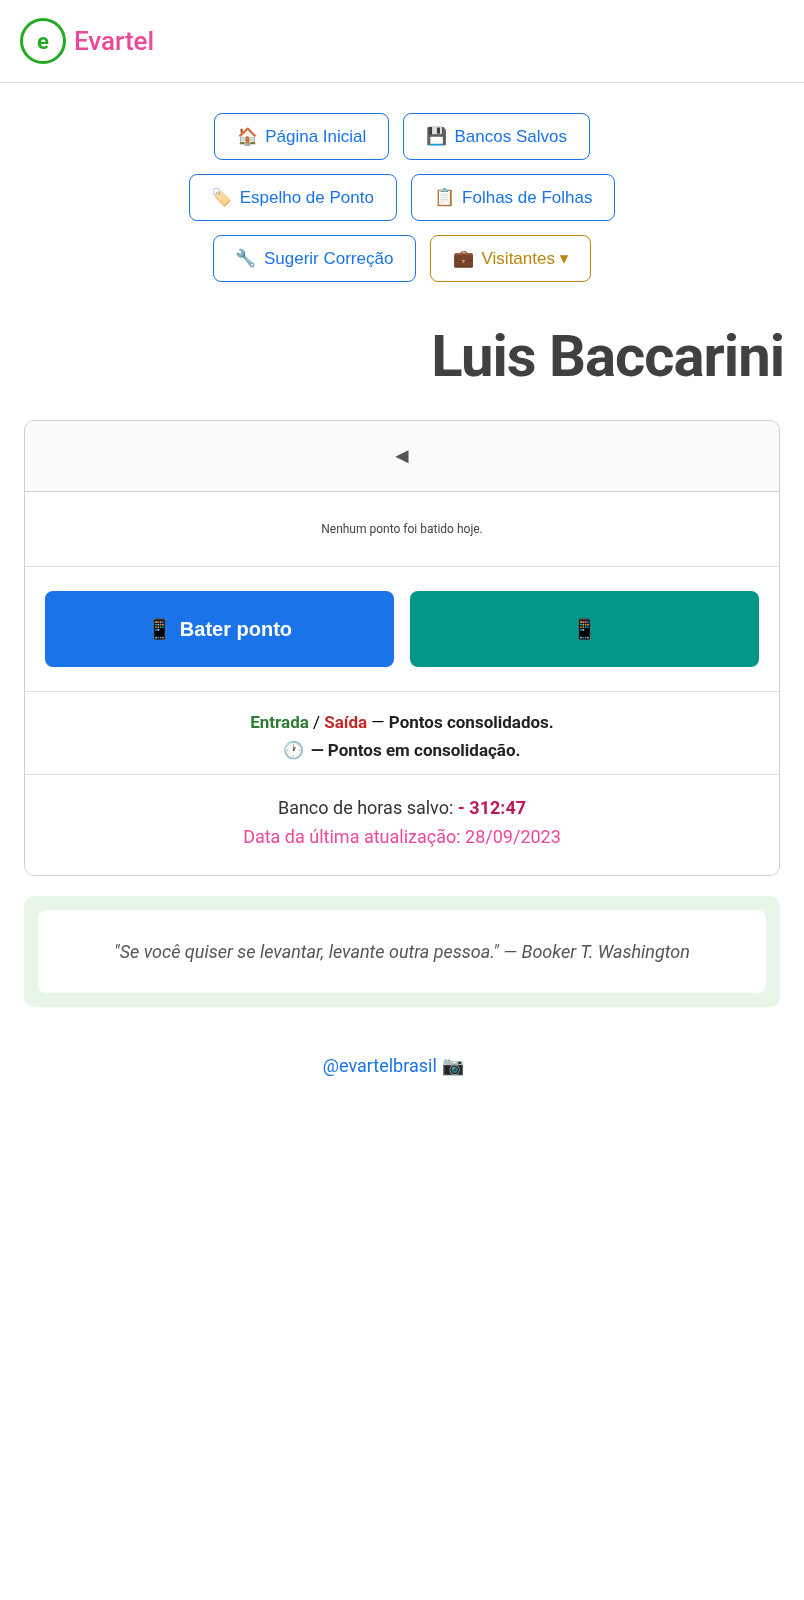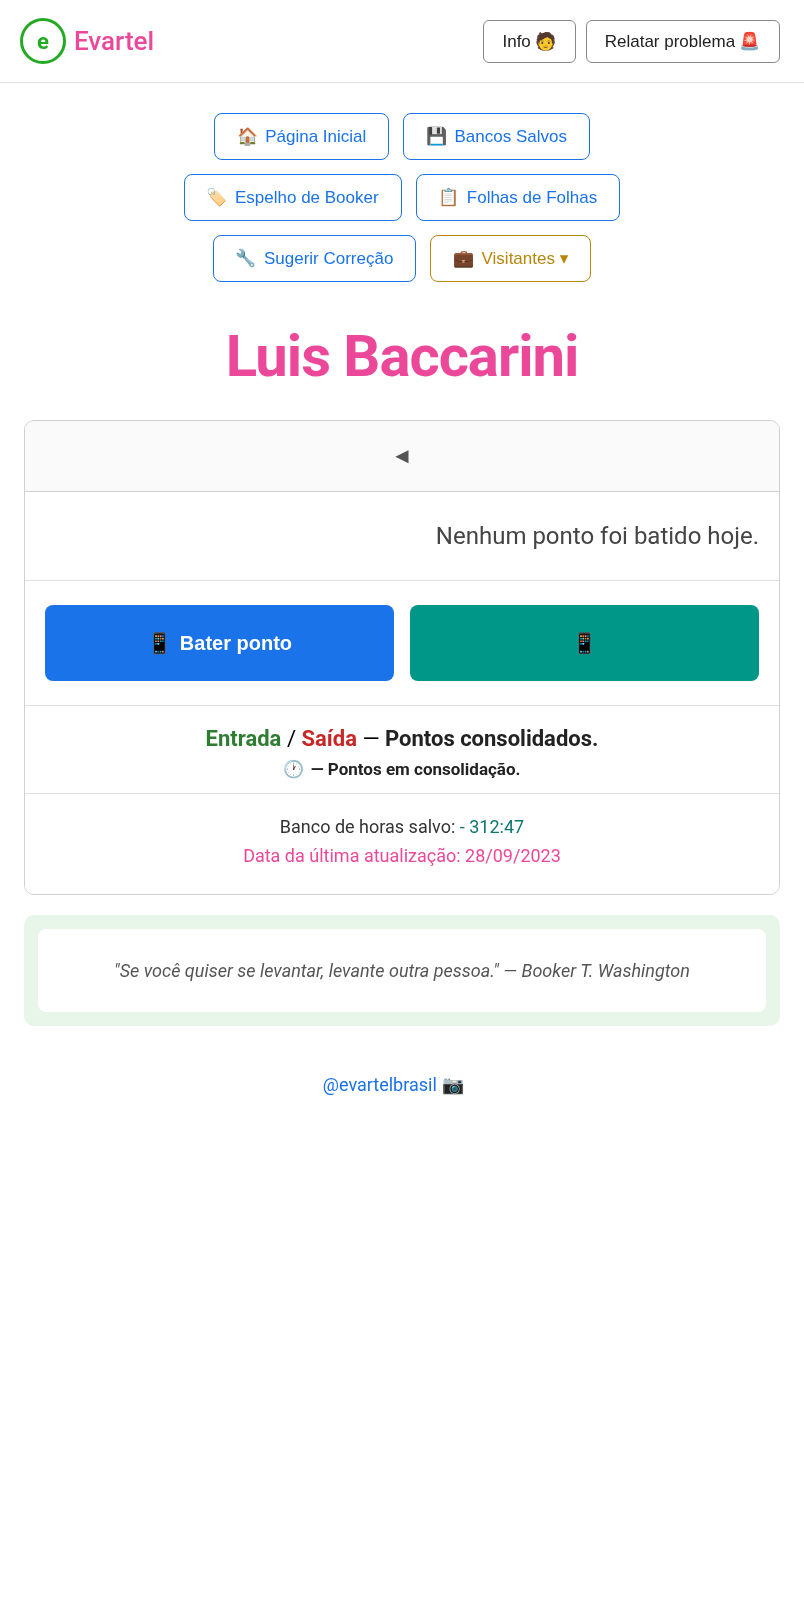--- a/index.html
+++ b/index.html
@@ -84,24 +84,24 @@
       gap: 7px;
       white-space: nowrap;
     }
     .nav-btn-brown {
       border-color: #b8860b;
       color: #b8860b;
     }
 
     
     .main-name {
-      text-align: center;
+      text-align: right;
       font-size: 58px;
       font-weight: 700;
-      color: #ec4899;
+      color: #404040;
       padding: 30px 20px 10px 20px;
       letter-spacing: -1px;
     }
 
     
     .date-card {
       margin: 20px 24px;
       border: 1px solid #d0d0d0;
       border-radius: 10px;
       overflow: hidden;
@@ -129,23 +129,23 @@
       font-weight: 500;
       color: #222;
     }
 
     .card-body {
       background: #fff;
       padding: 0;
     }
 
     .no-ponto {
-      text-align: right;
+      text-align: center;
       padding: 30px 20px;
-      font-size: 24px;
+      font-size: 12px;
       color: #444;
       border-bottom: 1px solid #e0e0e0;
     }
 
     
     .ponto-btns {
       display: flex;
       gap: 0;
       padding: 24px 20px;
       gap: 16px;
@@ -168,21 +168,21 @@
     .btn-bater-blue { background: #1a73e8; }
     .btn-bater-teal { background: #009688; }
 
     
     .legend-section {
       padding: 20px 20px 14px 20px;
       text-align: center;
       border-bottom: 1px solid #e0e0e0;
     }
     .legend-line1 {
-      font-size: 22px;
+      font-size: 17px;
       margin-bottom: 8px;
     }
     .legend-line2 {
       font-size: 17px;
       display: flex;
       align-items: center;
       justify-content: center;
       gap: 6px;
     }
     .entrada-text { color: #2e7d32; font-weight: 700; }
@@ -192,21 +192,21 @@
     
     .banco-section {
       padding: 22px 20px 28px 20px;
       text-align: center;
     }
     .banco-line {
       font-size: 18px;
       color: #333;
       margin-bottom: 8px;
     }
-    .banco-value { color: #0f766e; font-weight: 400; }
+    .banco-value { color: #be185d; font-weight: 700; }
     .update-line {
       font-size: 18px;
       color: #ec4899;
     }
 
     
     .quote-outer {
       margin: 20px 24px;
       background: #e8f5e9;
       border-radius: 10px;
@@ -242,41 +242,37 @@
 </head>
 <body>
 
 <div class="header">
   <div class="logo-area">
     <div class="logo-circle">
       <span>e</span>
     </div>
     <span class="logo-text">Evartel</span>
   </div>
-  <div class="header-buttons">
-    <button class="header-btn">Info 🧑</button>
-    <button class="header-btn">Relatar problema 🚨</button>
-  </div>
 </div>
 
 <div class="nav-section">
   <div class="nav-row">
     <button class="nav-btn">
       <span>🏠</span>
       <span>Página Inicial</span>
     </button>
     <button class="nav-btn">
       <span>💾</span>
       <span>Bancos Salvos</span>
     </button>
   </div>
   <div class="nav-row">
     <button class="nav-btn">
       <span>🏷️</span>
-      <span>Espelho de Booker</span>
+      <span>Espelho de Ponto</span>
     </button>
     <button class="nav-btn">
       <span>📋</span>
       <span>Folhas de Folhas</span>
     </button>
   </div>
   <div class="nav-row">
     <button class="nav-btn">
       <span>🔧</span>
       <span>Sugerir Correção</span>

